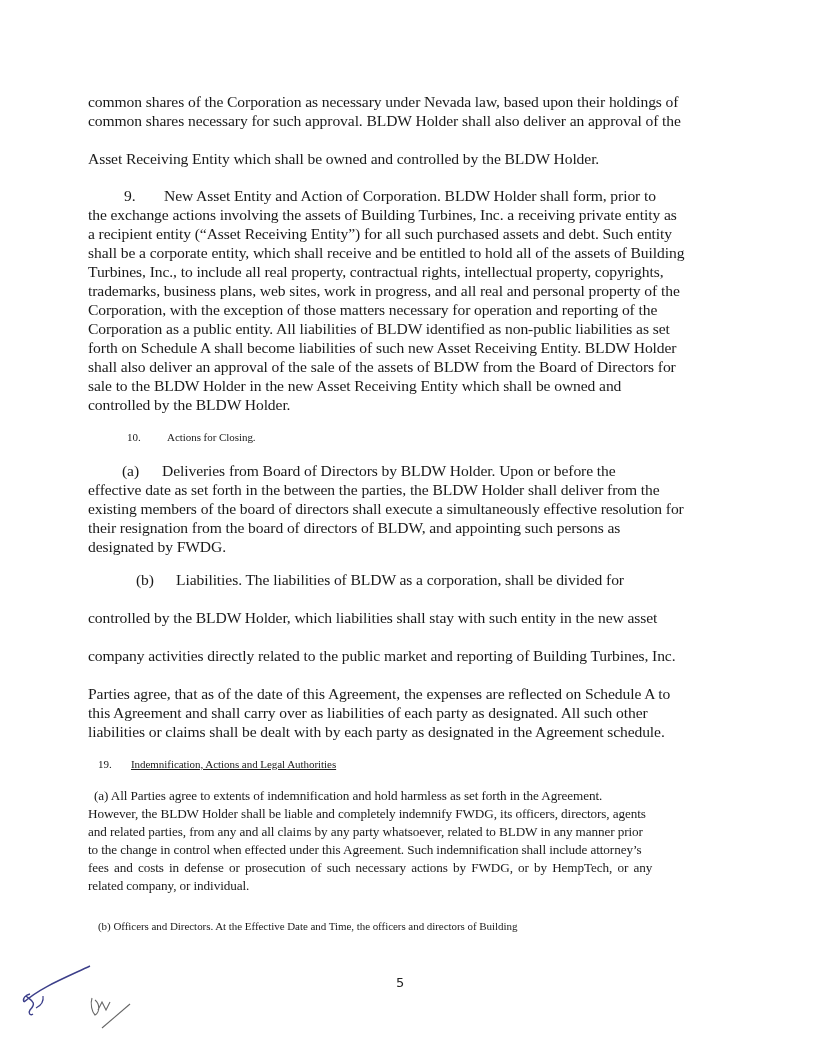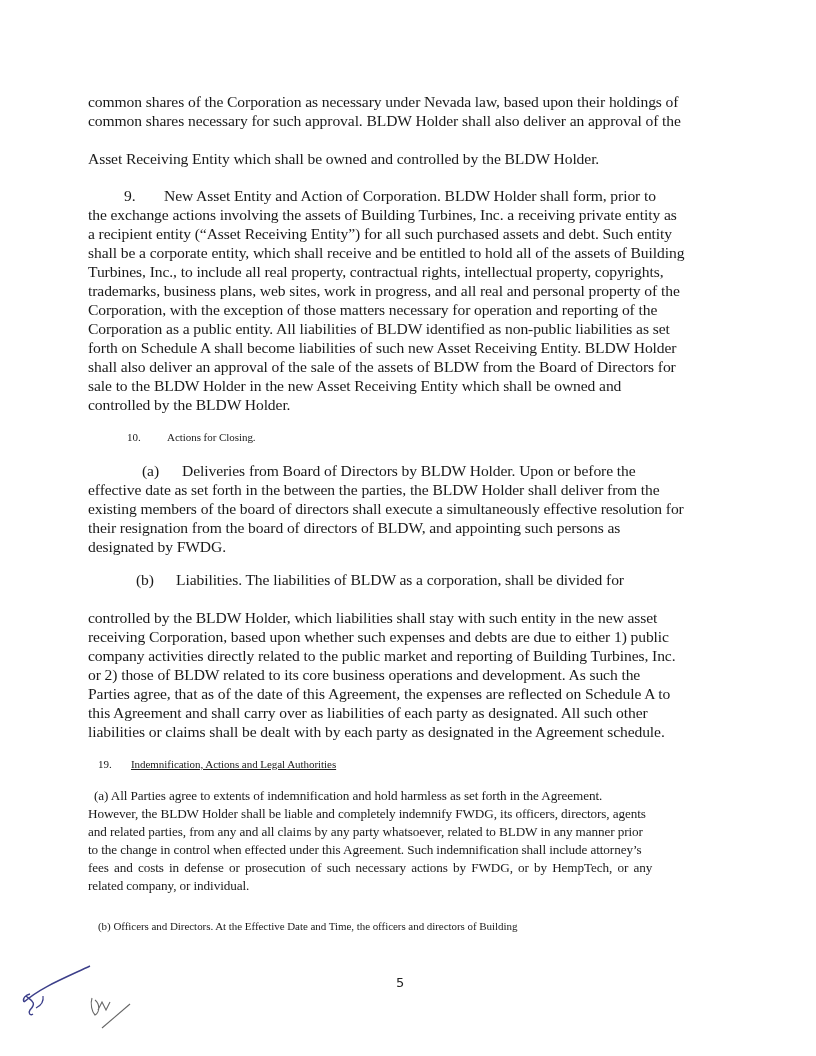--- a/index.html
+++ b/index.html
@@ -35,35 +35,33 @@
   <div class="line" style="top:319px;">Corporation as a public entity. All liabilities of BLDW identified as non-public liabilities as set</div>
   <div class="line" style="top:338px;">forth on Schedule A shall become liabilities of such new Asset Receiving Entity.  BLDW Holder</div>
   <div class="line" style="top:357px;">shall also deliver an approval of the sale of the assets of BLDW from the Board of Directors for</div>
   <div class="line" style="top:376px;">sale to the BLDW Holder in the new Asset Receiving Entity which shall be owned and</div>
   <div class="line" style="top:395px;">controlled by the BLDW Holder.</div>
 
   <div class="line sm" style="top:428px; left:127px;">
     <span class="num" style="width:40px;">10.</span><span>Actions for Closing.</span>
   </div>
 
-  <div class="line" style="top:461px; left:142px;">
+  <div class="line" style="top:461px; left:122px;">
     <span class="num" style="width:40px;">(a)</span><span>Deliveries from Board of Directors by BLDW Holder. Upon or before the</span>
   </div>
   <div class="line" style="top:480px;">effective date as set forth in the between the parties, the BLDW Holder shall deliver from the</div>
   <div class="line" style="top:499px;">existing members of the board of directors shall execute a simultaneously effective resolution for</div>
   <div class="line" style="top:518px;">their resignation from the board of directors of BLDW, and appointing such persons as</div>
   <div class="line" style="top:537px;">designated by FWDG.</div>
 
   <div class="line" style="top:570px; left:136px;">
     <span class="num" style="width:40px;">(b)</span><span>Liabilities. The liabilities of BLDW as a corporation, shall be divided for</span>
   </div>
   <div class="line" style="top:608px;">controlled by the BLDW Holder, which liabilities shall stay with such entity in the new asset</div>
-  <div class="line" style="top:627px;">receiving Corporation, based upon whether such expenses and debts are due to either 1) public</div>
   <div class="line" style="top:646px;">company activities directly related to the public market and reporting of Building Turbines, Inc.</div>
-  <div class="line" style="top:665px;">or 2) those of BLDW related to its core business operations and development. As such the</div>
   <div class="line" style="top:684px;">Parties agree, that as of the date of this Agreement, the expenses are reflected on Schedule A to</div>
   <div class="line" style="top:703px;">this Agreement and shall carry over as liabilities of each party as designated. All such other</div>
   <div class="line" style="top:722px;">liabilities or claims shall be dealt with by each party as designated in the Agreement schedule.</div>
 
   <div class="line sm" style="top:755px; left:98px;">
     <span class="num" style="width:33px;">19.</span><span class="u">Indemnification, Actions and Legal Authorities</span>
   </div>
 
   <div class="line xs" style="top:786px; left:94px;">(a)  All Parties agree to extents of indemnification and hold harmless as set forth in the Agreement.</div>
   <div class="line xs" style="top:804px;">However, the BLDW Holder shall be liable and completely indemnify FWDG, its officers, directors, agents</div>

